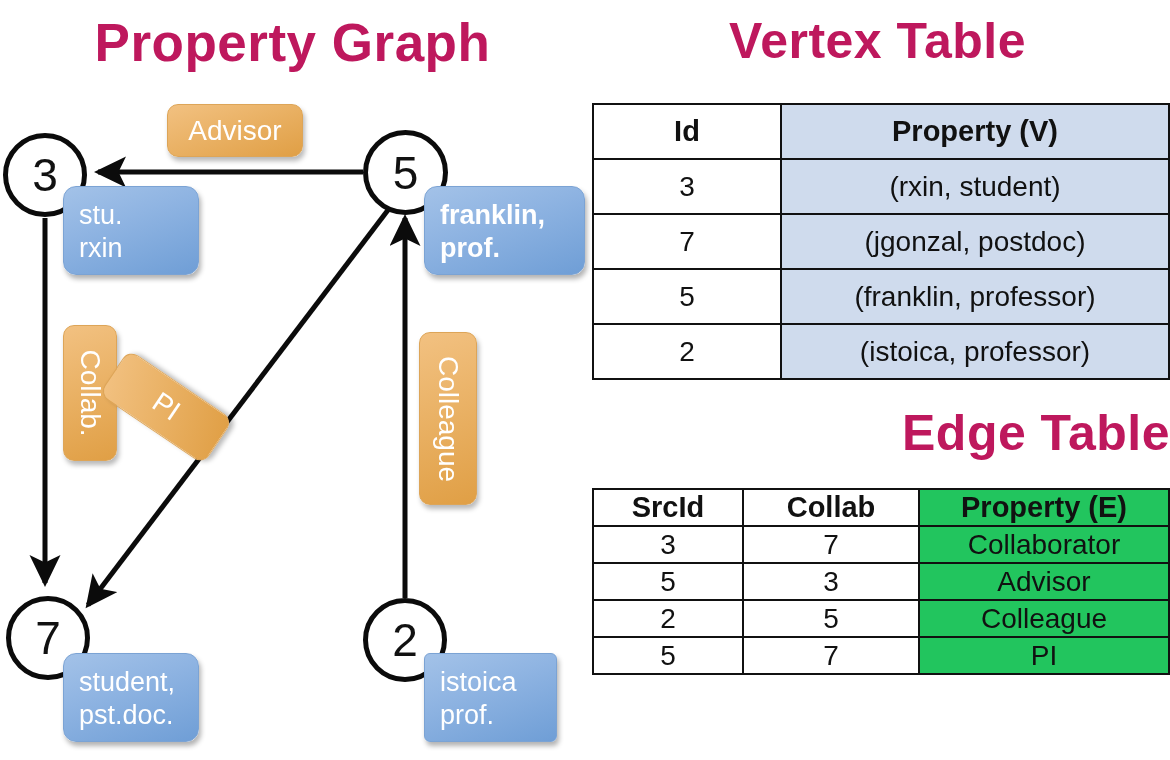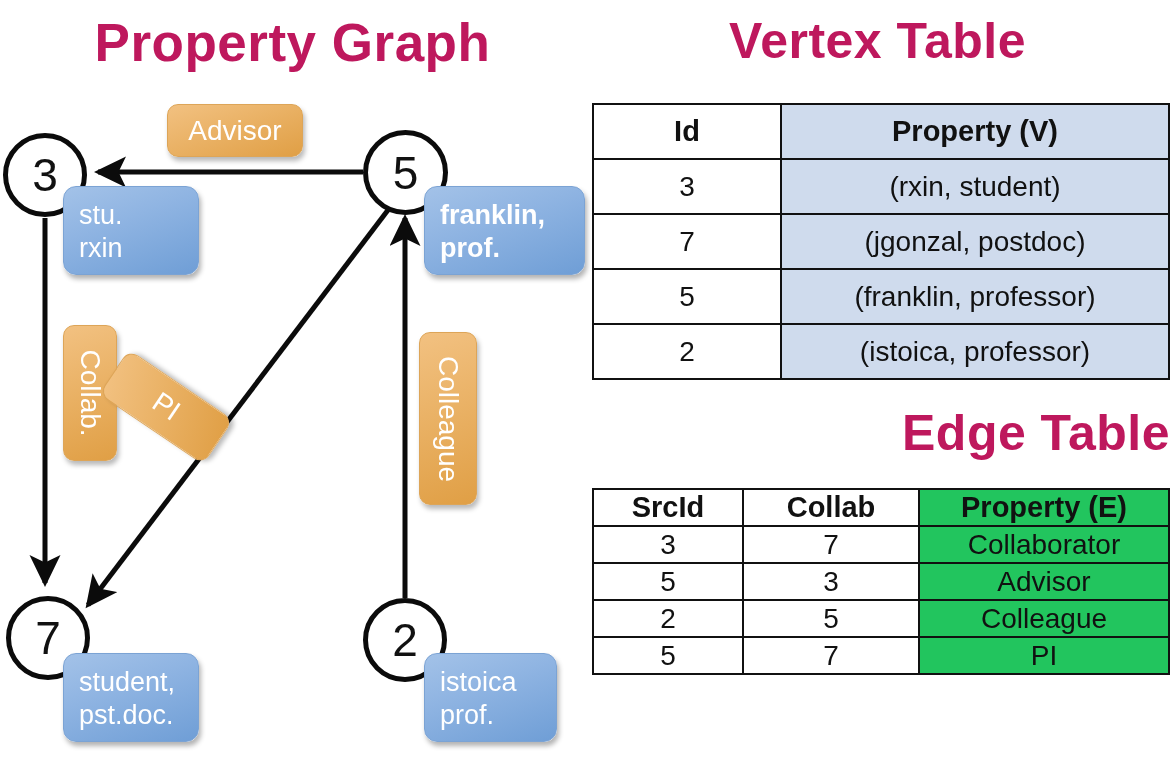--- a/index.html
+++ b/index.html
@@ -190,21 +190,21 @@
     <div>rxin</div>
   </div>
   <div class="prop-box" style="left:424px; top:186px; width:161px; height:89px;font-weight:bold;">
     <div>franklin,</div>
     <div>prof.</div>
   </div>
   <div class="prop-box" style="left:63px; top:653px; width:136px; height:89px;">
     <div>student,</div>
     <div>pst.doc.</div>
   </div>
-  <div class="prop-box" style="left:424px; top:653px; width:133px; height:89px;">
+  <div class="prop-box" style="left:424px; top:653px; width:133px; height:89px;border-radius:6px;">
     <div>istoica</div>
     <div>prof.</div>
   </div>
 
   <div class="edge-label" style="left:167px; top:104px; width:136px; height:53px;">
     <span>Advisor</span>
   </div>
 
   <div class="edge-label vertical" style="left:63px; top:325px; width:54px; height:136px;">
     <span>Collab.</span>

